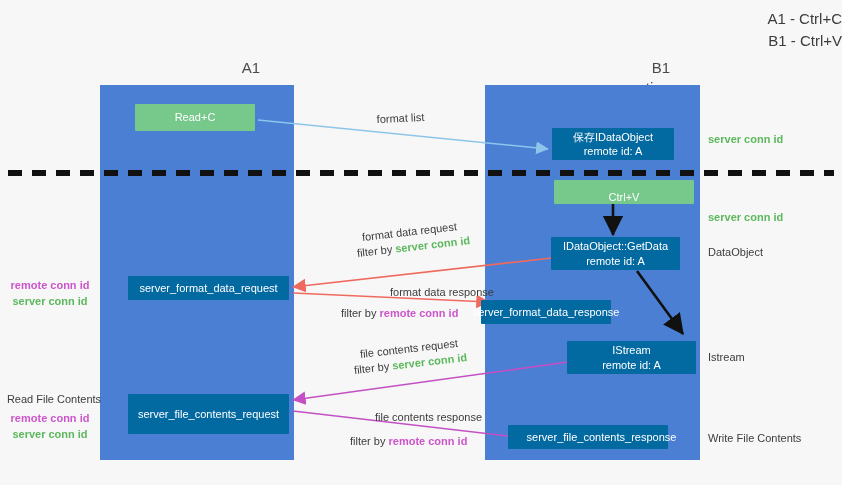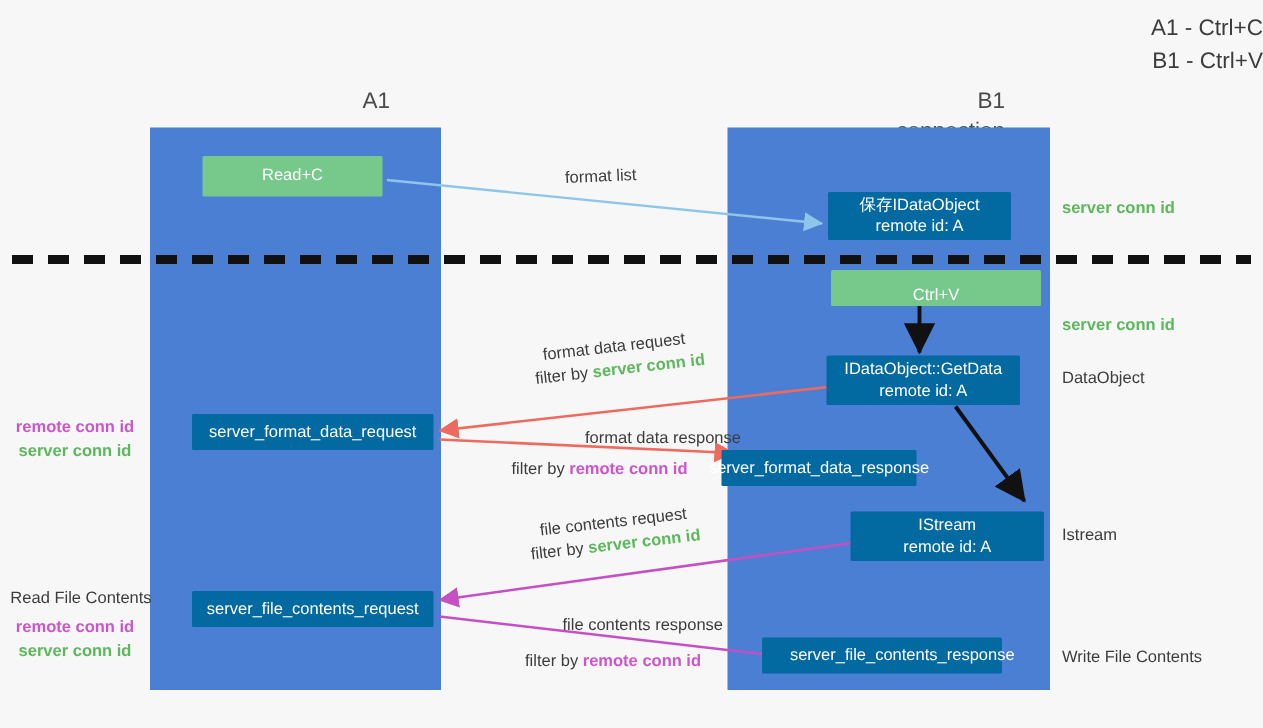--- a/index.html
+++ b/index.html
@@ -121,21 +121,21 @@
   </div>
 
   <div class="box orange" style="left:128px;top:276px;width:161px;height:24px;">
     <span>server_format_data_request</span>
   </div>
 
   <div class="box orange" style="left:481px;top:289px;width:130px;height:24px;margin-top:11px;">
     <span>server_format_data_response</span>
   </div>
 
-  <div class="box orange" style="left:128px;top:394px;width:161px;height:24px;">
+  <div class="box orange" style="left:128px;top:394px;width:161px;height:40px;">
     <span>server_file_contents_request</span>
   </div>
 
   <div class="box orange" style="left:508px;top:425px;width:160px;height:24px;padding-left:27px;">
     <span>server_file_contents_response</span>
   </div>
 
   <div class="lbl center" style="left:343px;top:111px;width:115px;transform:rotate(-2.5deg);">
     <span>format list</span>
   </div>

